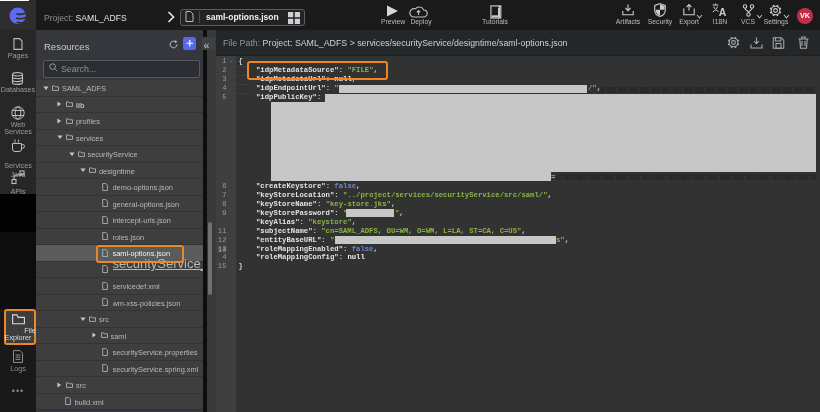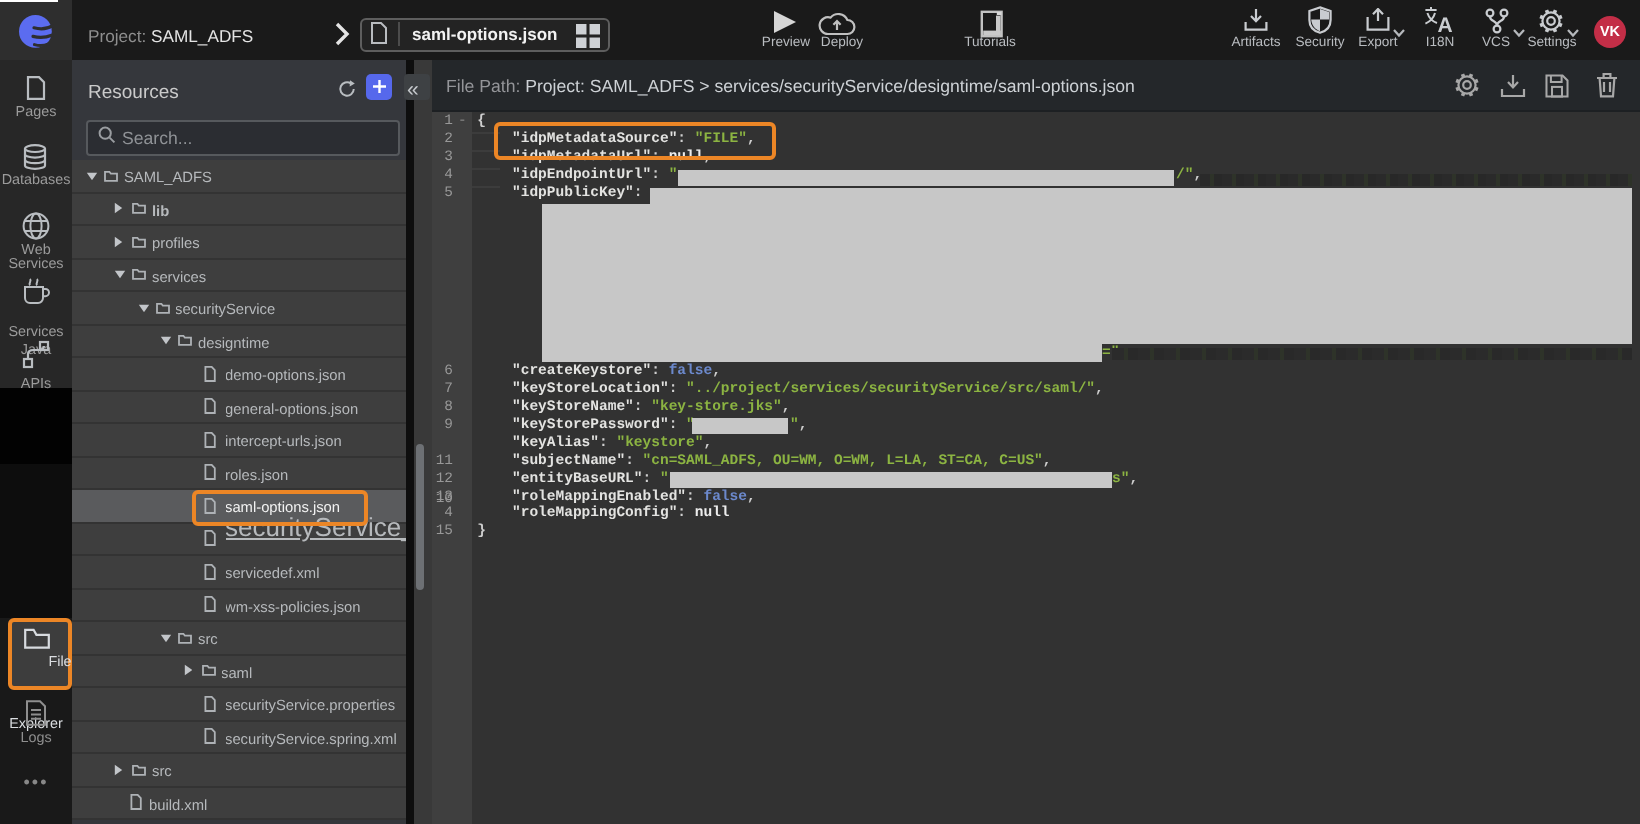--- a/index.html
+++ b/index.html
@@ -134,21 +134,21 @@
 <rect x="9" y="1" width="4" height="4"></rect>
 <path d="M3 9.5 V7 c0 -1.5 1.5 -2 3 -2 h2 c1.5 0 3 -0.5 3 -2"></path>
 </g>
   </svg>
 <div class="abs" style="left:0;top:186.5px;width:36px;text-align:center;font-size:7.2px;color:#9b9b9b;">APIs</div>
 <div class="abs" style="left:4px;top:308.5px;width:28px;height:32px;background:#3d3d3d;border:2px solid #ec8626;border-radius:3px;"></div>
 <svg class="abs" style="left:12px;top:313.5px;" width="13" height="11" viewBox="0 0 13 11">
 <path d="M0.6 1.8 V9.8 H12.4 V3.4 H6.2 L4.8 0.9 H0.6 Z" stroke="#d8dbdf" stroke-width="1.1" fill="none"></path>
 </svg>
 <div class="abs" style="left:0;top:326px;width:60px;text-align:center;font-size:7.2px;color:#dadde0;">File</div>
-<div class="abs" style="left:0;top:333.4px;width:36px;text-align:center;font-size:7.2px;color:#dadde0;margin-top:24px;">Explorer</div>
+<div class="abs" style="left:0;top:333.4px;width:36px;text-align:center;font-size:7.2px;color:#dadde0;">Explorer</div>
 <svg class="abs" style="left:12px;top:350px;" width="12" height="13" viewBox="0 0 12 13">
 <g stroke="#8f8f8f" stroke-width="1" fill="none">
 <path d="M1.5 0.6 H8 L10.5 3.1 V12.4 H1.5 Z"></path>
 <path d="M3.5 5 H8.5 M3.5 7.2 H8.5 M3.5 9.4 H8.5"></path>
 </g>
   </svg>
 <div class="abs" style="left:0;top:364px;width:36px;text-align:center;font-size:7.2px;color:#8f8f8f;">Logs</div>
 <div class="abs" style="left:0;top:386px;width:36px;text-align:center;color:#888;font-size:9px;letter-spacing:1px;">•••</div>
 <div class="abs" style="left:36px;top:30px;width:179px;height:382px;background:#35373c;"></div>
 <div class="abs" style="left:44px;top:41px;font-size:9.5px;color:#cbcbcb;">Resources</div>

